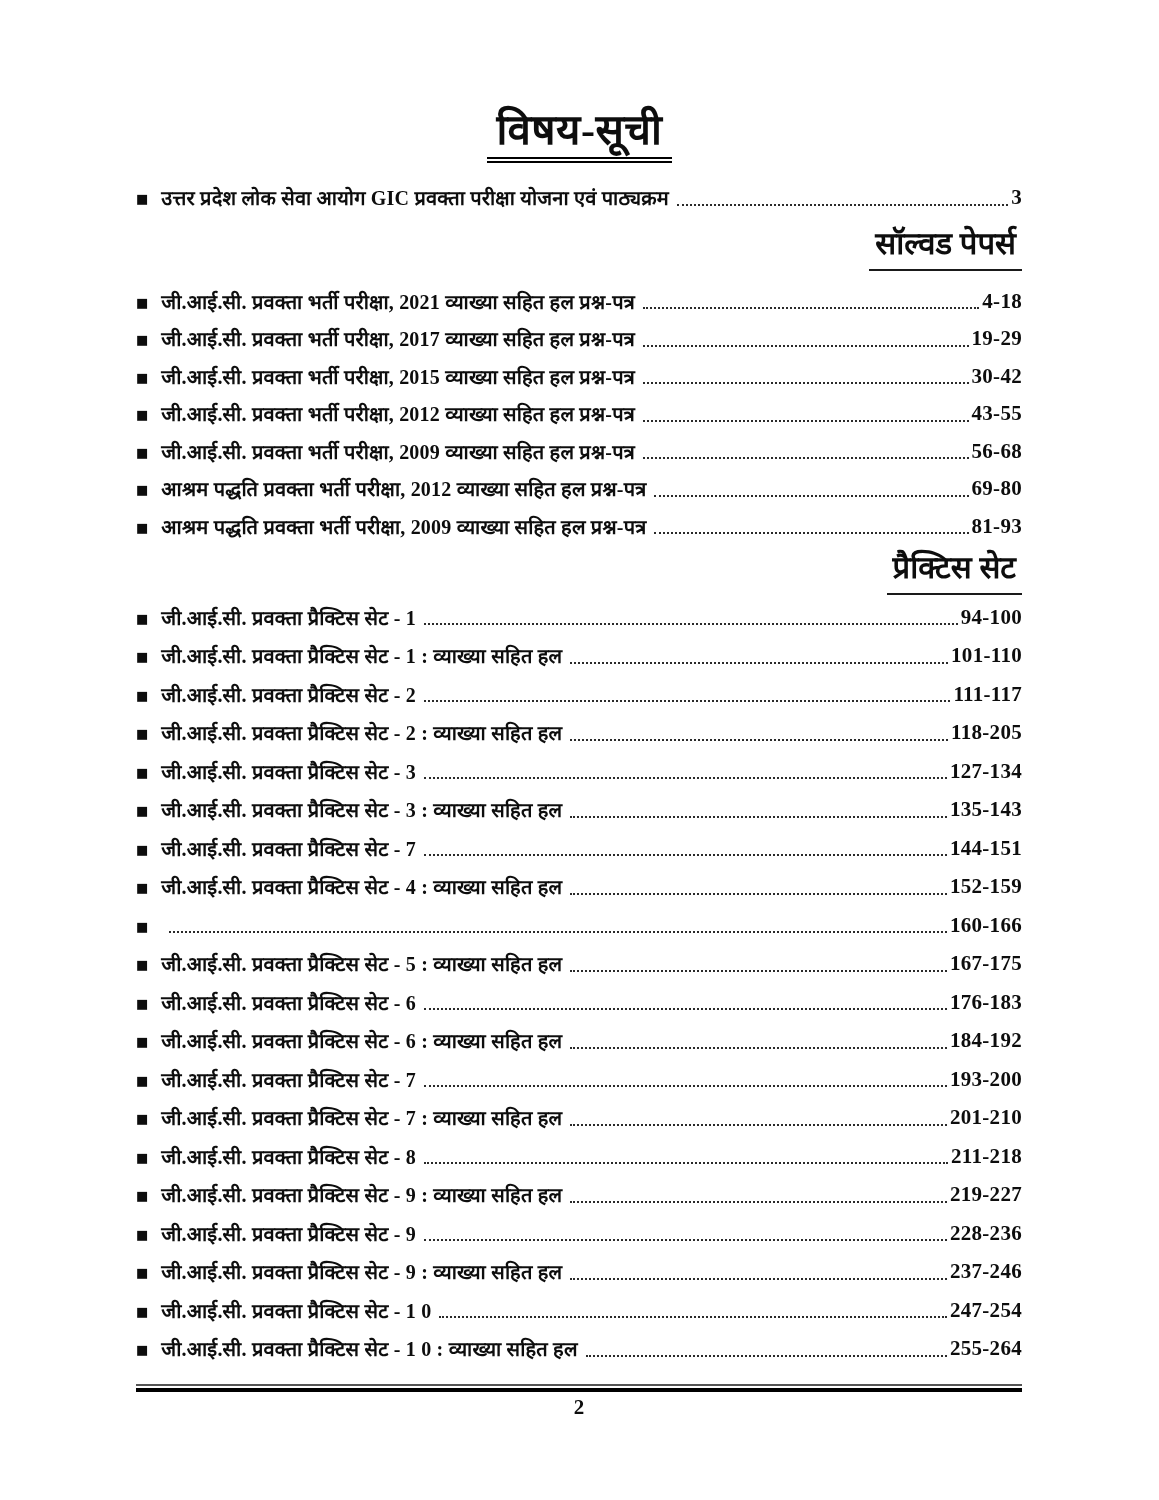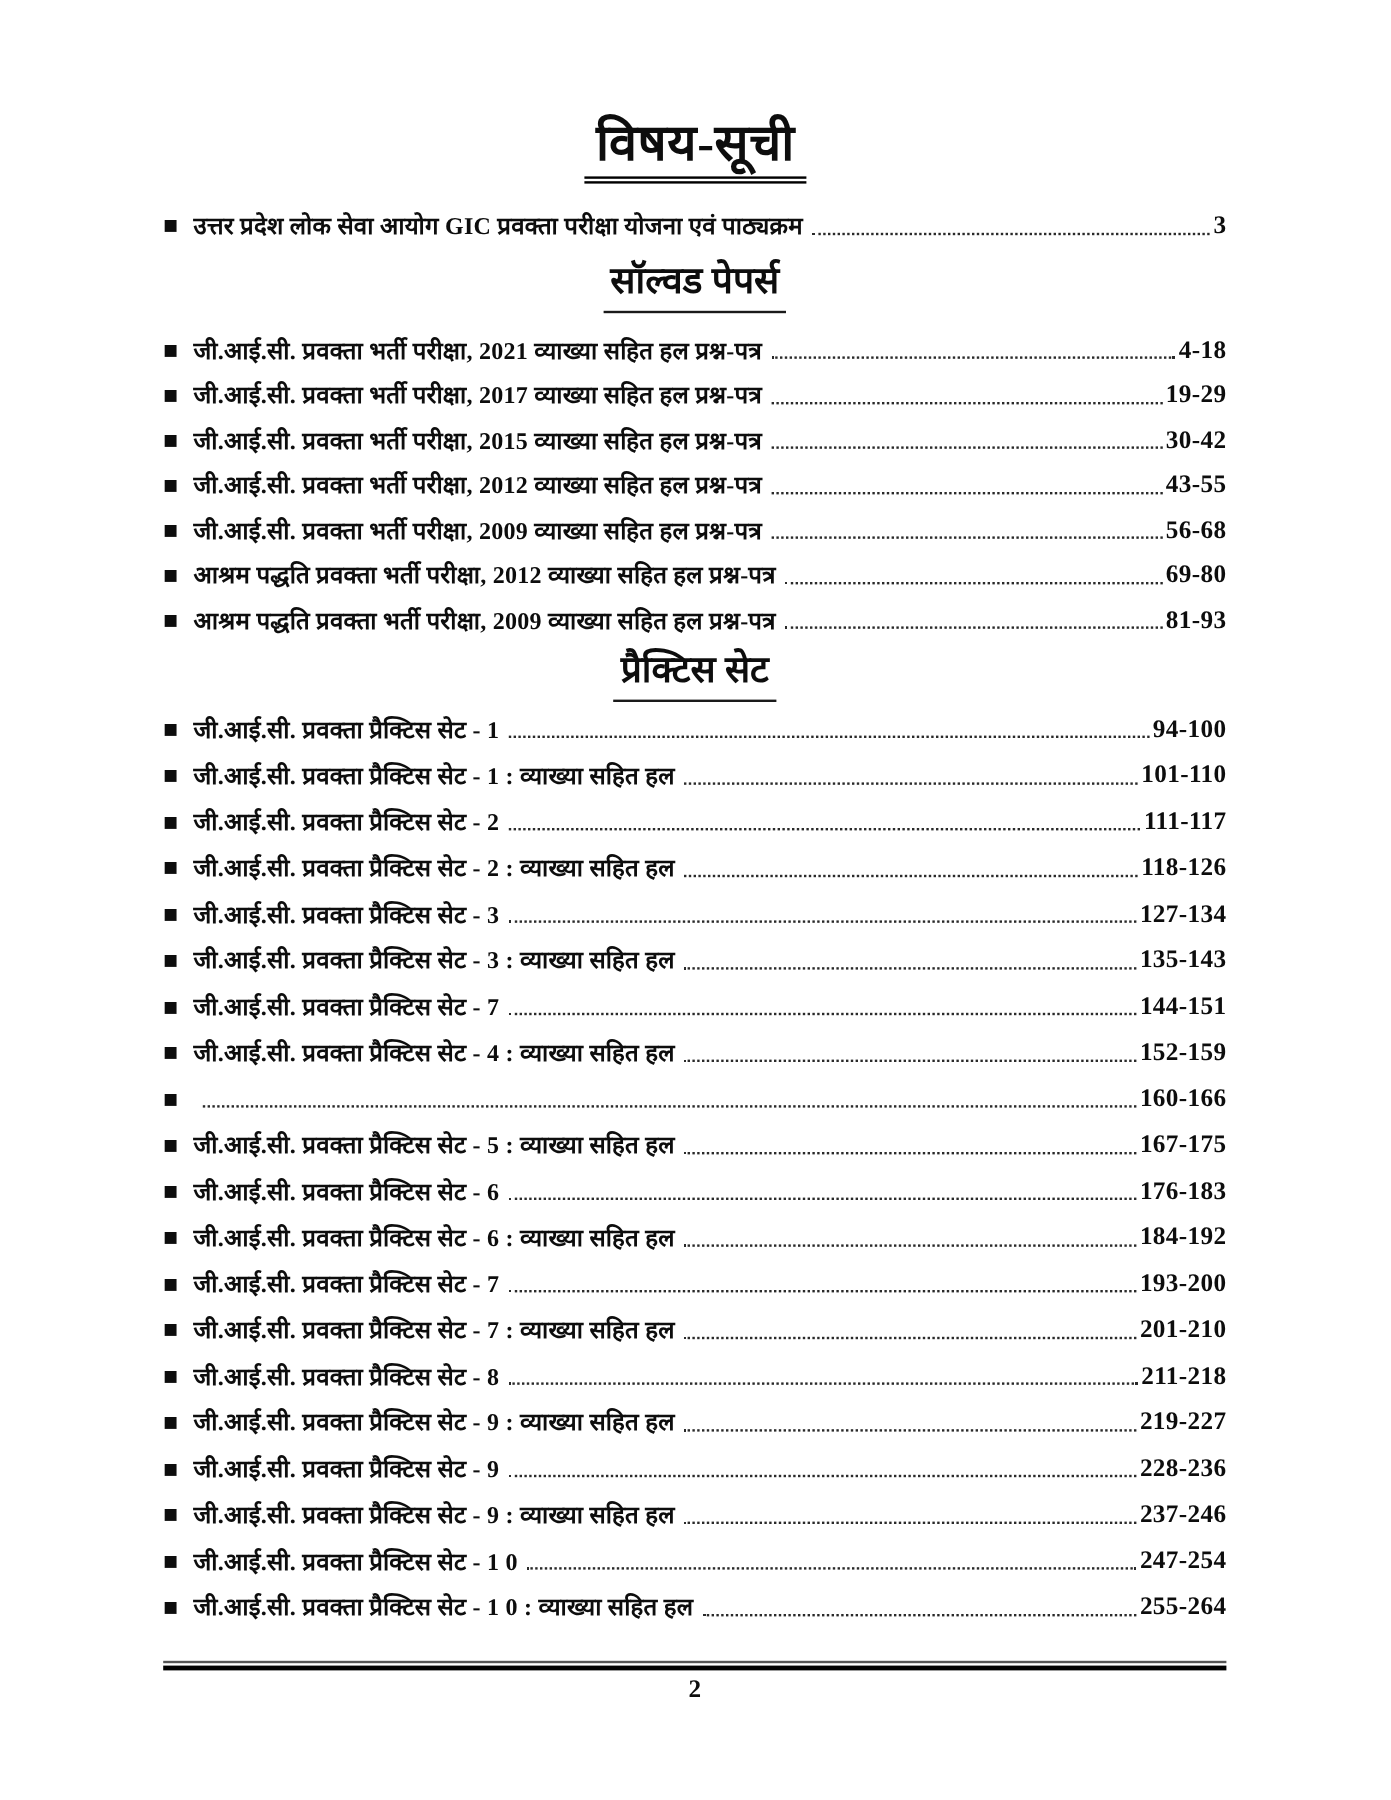--- a/index.html
+++ b/index.html
@@ -10,21 +10,21 @@
   body {
     width: 1159px;
     height: 1500px;
     position: relative;
     overflow: hidden;
     color: #0d0d0d;
     font-family: "Liberation Serif", "DejaVu Serif", "DejaVu Sans", serif;
     -webkit-font-smoothing: antialiased;
   }
   .page-title {
-    margin: 0;
+    margin: 10px;
     padding-top: 96px;
     text-align: center;
     font-size: 42px;
     line-height: 1.15;
     font-weight: 700;
     letter-spacing: 0.5px;
   }
   .page-title .title-text {
     display: inline-block;
     padding: 0 10px 3px 10px;
@@ -66,21 +66,21 @@
     top: 7px;
   }
   .entry-pages {
     font-size: 21px;
     font-weight: 700;
     flex: 0 0 auto;
     letter-spacing: 0.3px;
   }
   .section-heading {
     margin: 8px 0 12px 0;
-    text-align: center;
+    text-align: right;
     font-size: 31px;
     line-height: 1.25;
     font-weight: 700;
   }
   .section-practice .section-heading {
     margin: 4px 0 3px 0;
   }
   .section-heading .heading-text {
     display: inline-block;
     padding: 0 6px 5px 6px;
@@ -178,21 +178,21 @@
       <div class="toc-row">
         <span class="bullet">■</span>
         <span class="entry-label">जी.आई.सी. प्रवक्ता प्रैक्टिस सेट - 2</span>
         <span class="leader"></span>
         <span class="entry-pages">111-117</span>
       </div>
       <div class="toc-row">
         <span class="bullet">■</span>
         <span class="entry-label">जी.आई.सी. प्रवक्ता प्रैक्टिस सेट - 2 :  व्याख्या सहित हल</span>
         <span class="leader"></span>
-        <span class="entry-pages">118-126</span>
+        <span class="entry-pages">118-205</span>
       </div>
       <div class="toc-row">
         <span class="bullet">■</span>
         <span class="entry-label">जी.आई.सी. प्रवक्ता प्रैक्टिस सेट - 3</span>
         <span class="leader"></span>
         <span class="entry-pages">127-134</span>
       </div>
       <div class="toc-row">
         <span class="bullet">■</span>
         <span class="entry-label">जी.आई.सी. प्रवक्ता प्रैक्टिस सेट - 3 :  व्याख्या सहित हल</span>

